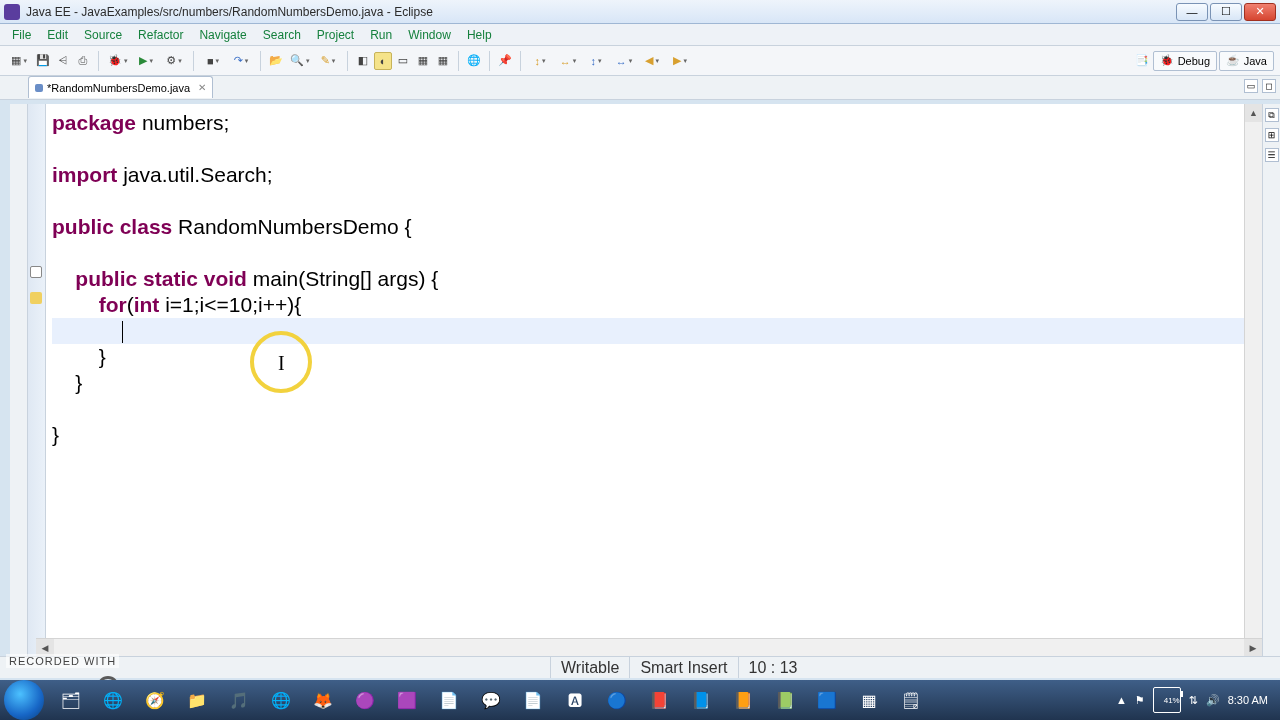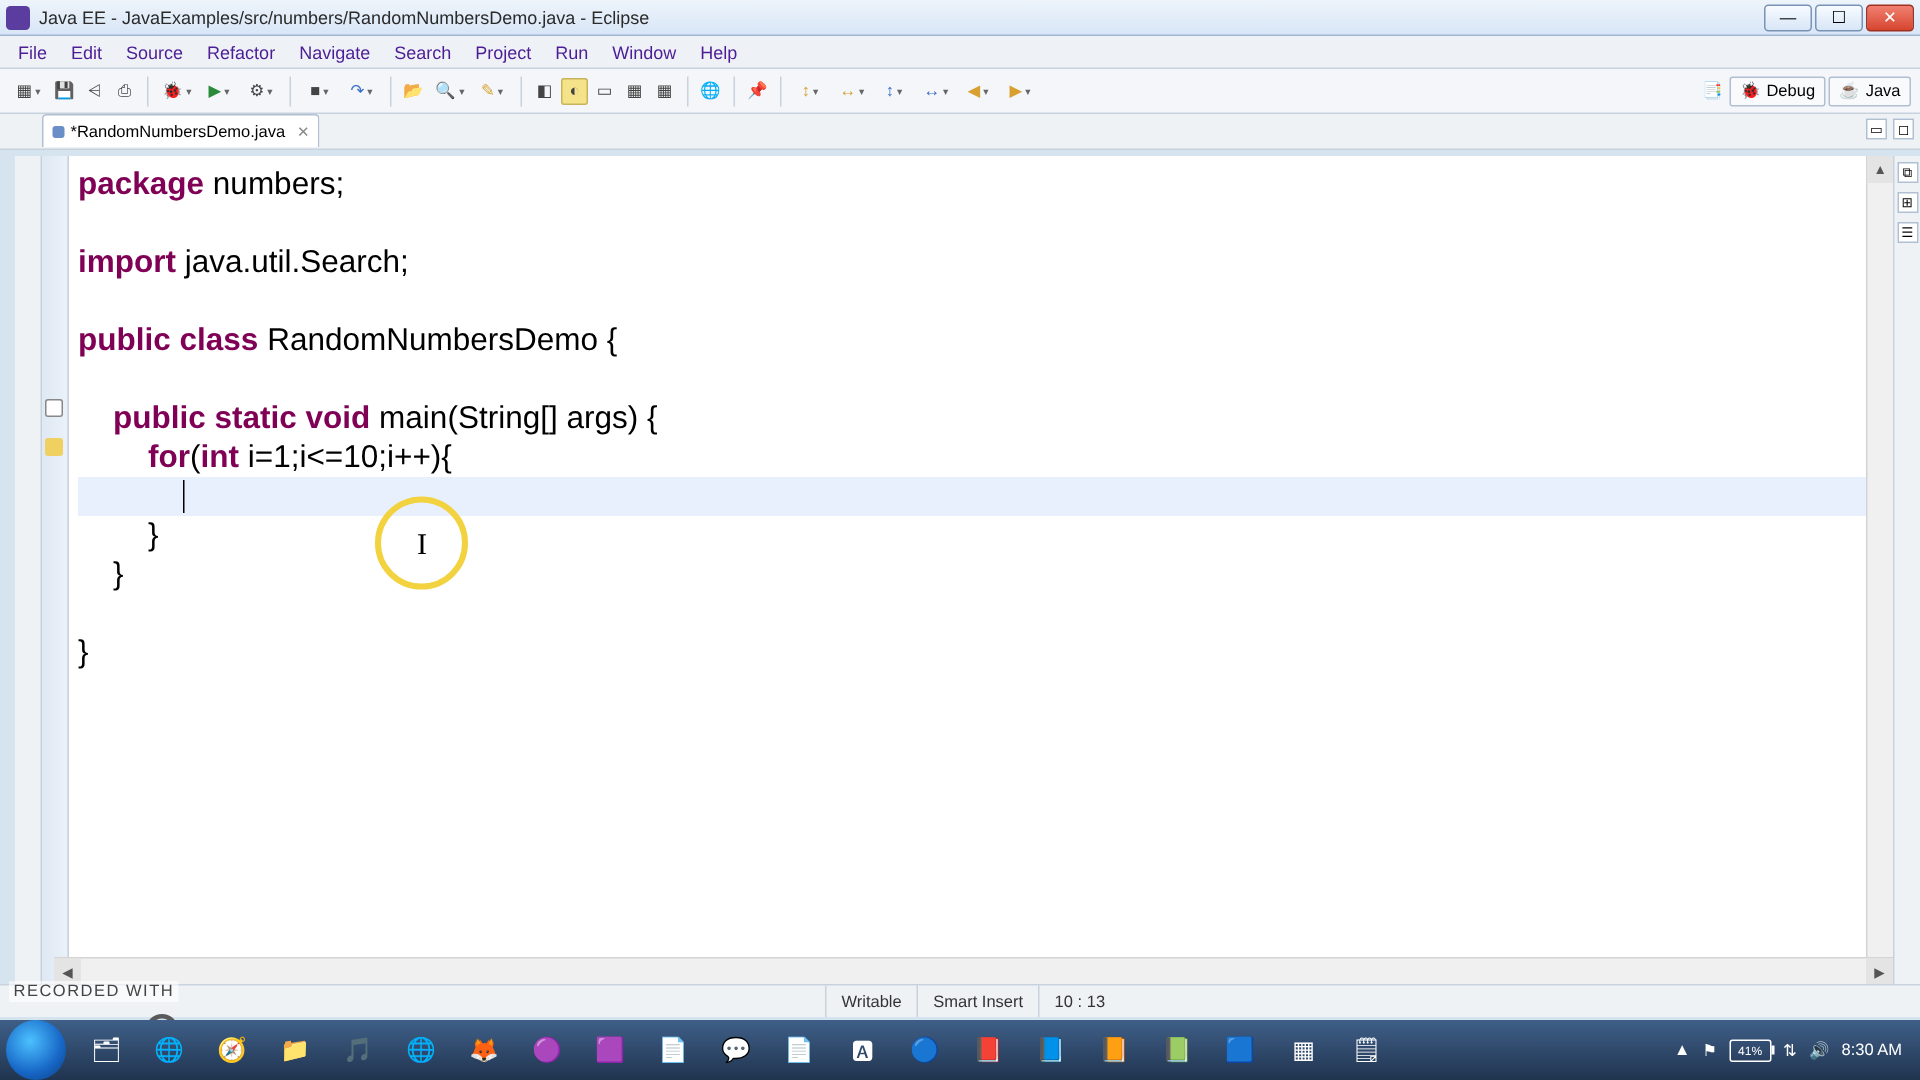--- a/index.html
+++ b/index.html
@@ -8,21 +8,21 @@
 
 .titlebar { height:24px; background:linear-gradient(#eef4fb,#d8e6f7); display:flex; align-items:center; padding:0 4px; border-bottom:1px solid #9fb7d4; }
 .titlebar .icon { width:16px; height:16px; background:#5a3d9e; border-radius:3px; margin-right:6px; display:inline-block; }
 .titlebar .title { font-size:12px; color:#2b2b2b; flex:1; }
 .winbtns { display:flex; gap:2px; }
 .winbtn { width:32px; height:18px; border:1px solid #7a93b5; border-radius:3px; font-size:11px; display:flex; align-items:center; justify-content:center; background:linear-gradient(#f7fbff,#d8e6f7); cursor:pointer; }
 .winbtn.close { background:linear-gradient(#f08070,#d64530); color:#fff; border-color:#a03020; }
 
 
 .menubar { height:22px; background:#eef2f7; display:flex; align-items:center; padding:0 4px; border-bottom:1px solid #c8d2dd; }
-.menuitem { font-size:12px; color:#4c1d95; padding:2px 8px; cursor:pointer; }
+.menuitem { font-size:12px; color:#15803d; padding:2px 8px; cursor:pointer; }
 
 
 .toolbar { height:30px; background:#f4f6f9; display:flex; align-items:center; padding:0 6px; border-bottom:1px solid #c8d2dd; gap:2px; }
 .tbtn { width:18px; height:18px; border:1px solid transparent; border-radius:2px; display:flex; align-items:center; justify-content:center; font-size:11px; cursor:pointer; color:#444; }
 .tbtn.drop { width:26px; position:relative; }
 .tbtn.drop::after { content:"▾"; font-size:7px; margin-left:2px; color:#666; }
 .tsep { width:1px; height:20px; background:#c8d2dd; margin:0 4px; }
 .tspacer { flex:1; }
 .persp-btn { height:20px; padding:0 6px; border:1px solid #b0bfd2; border-radius:2px; font-size:11px; display:flex; align-items:center; gap:4px; cursor:pointer; background:#f8fafc; }
 
@@ -54,36 +54,36 @@
 
 
 .caret { display:inline-block; width:1px; height:22px; background:#000; vertical-align:middle; animation:blink 1s steps(1) infinite; }
 @keyframes blink { 50% { opacity:0; } }
 
 
 .highlight-circle { position:absolute; width:62px; height:62px; border:4px solid #f2d23e; border-radius:50%; pointer-events:none; }
 .text-cursor { position:absolute; font-family:serif; font-size:20px; color:#000; pointer-events:none; }
 
 
-.statusbar { position:absolute; left:0; right:0; bottom:42px; height:22px; background:#eef2f5; border-top:1px solid #c8d2dd; font-size:11px; color:#333; display:flex; align-items:center; }
+.statusbar { position:absolute; left:0; right:0; bottom:42px; height:22px; background:#eef2f5; border-top:1px solid #c8d2dd; font-size:16px; color:#333; display:flex; align-items:center; }
 .stat-cell { padding:0 10px; border-left:1px solid #c8d2dd; height:100%; display:flex; align-items:center; }
 
 
 .watermark { position:absolute; left:6px; bottom:52px; font-size:11px; letter-spacing:1px; color:#444; background:rgba(255,255,255,.6); padding:1px 3px; }
 .screencast-badge { position:absolute; left:4px; bottom:20px; height:26px; display:flex; align-items:center; font-size:13px; font-weight:bold; color:#3a3a3a; }
 .screencast-badge .o { width:22px; height:22px; border:3px solid #5a5a5a; border-radius:50%; margin:0 3px; display:inline-flex; align-items:center; justify-content:center; }
 .screencast-badge .o::after { content:""; width:8px; height:8px; background:#c33; border-radius:50%; }
 
 
 .taskbar { position:absolute; left:0; right:0; bottom:0; height:40px; background:linear-gradient(#3f5f88,#20344f); display:flex; align-items:center; padding:0 4px; }
 .start-orb { width:40px; height:40px; border-radius:50%; background:radial-gradient(circle at 40% 35%,#4cc1ff,#1766c6 60%,#0a3d78); margin-right:6px; cursor:pointer; }
 .task-icon { width:40px; height:32px; border-radius:3px; margin:0 1px; display:flex; align-items:center; justify-content:center; cursor:pointer; font-size:16px; color:#fff; }
 .tray { margin-left:auto; display:flex; align-items:center; gap:8px; padding-right:8px; color:#fff; font-size:11px; }
 .tray .up { cursor:pointer; }
-.battery { width:28px; height:15px; border:1px solid #fff; border-radius:2px; position:relative; font-size:8px; display:flex; align-items:center; justify-content:center; }
+.battery { width:28px; height:26px; border:1px solid #fff; border-radius:2px; position:relative; font-size:8px; display:flex; align-items:center; justify-content:flex-end; }
 .battery::after { content:""; position:absolute; right:-3px; top:3px; width:2px; height:6px; background:#fff; }
 .clock { text-align:right; line-height:12px; }
 </style>
 </head>
 <body>
 
 <div class="titlebar">
   <span class="icon"></span>
   <span class="title">Java EE - JavaExamples/src/numbers/RandomNumbersDemo.java - Eclipse</span>
   <div class="winbtns">

